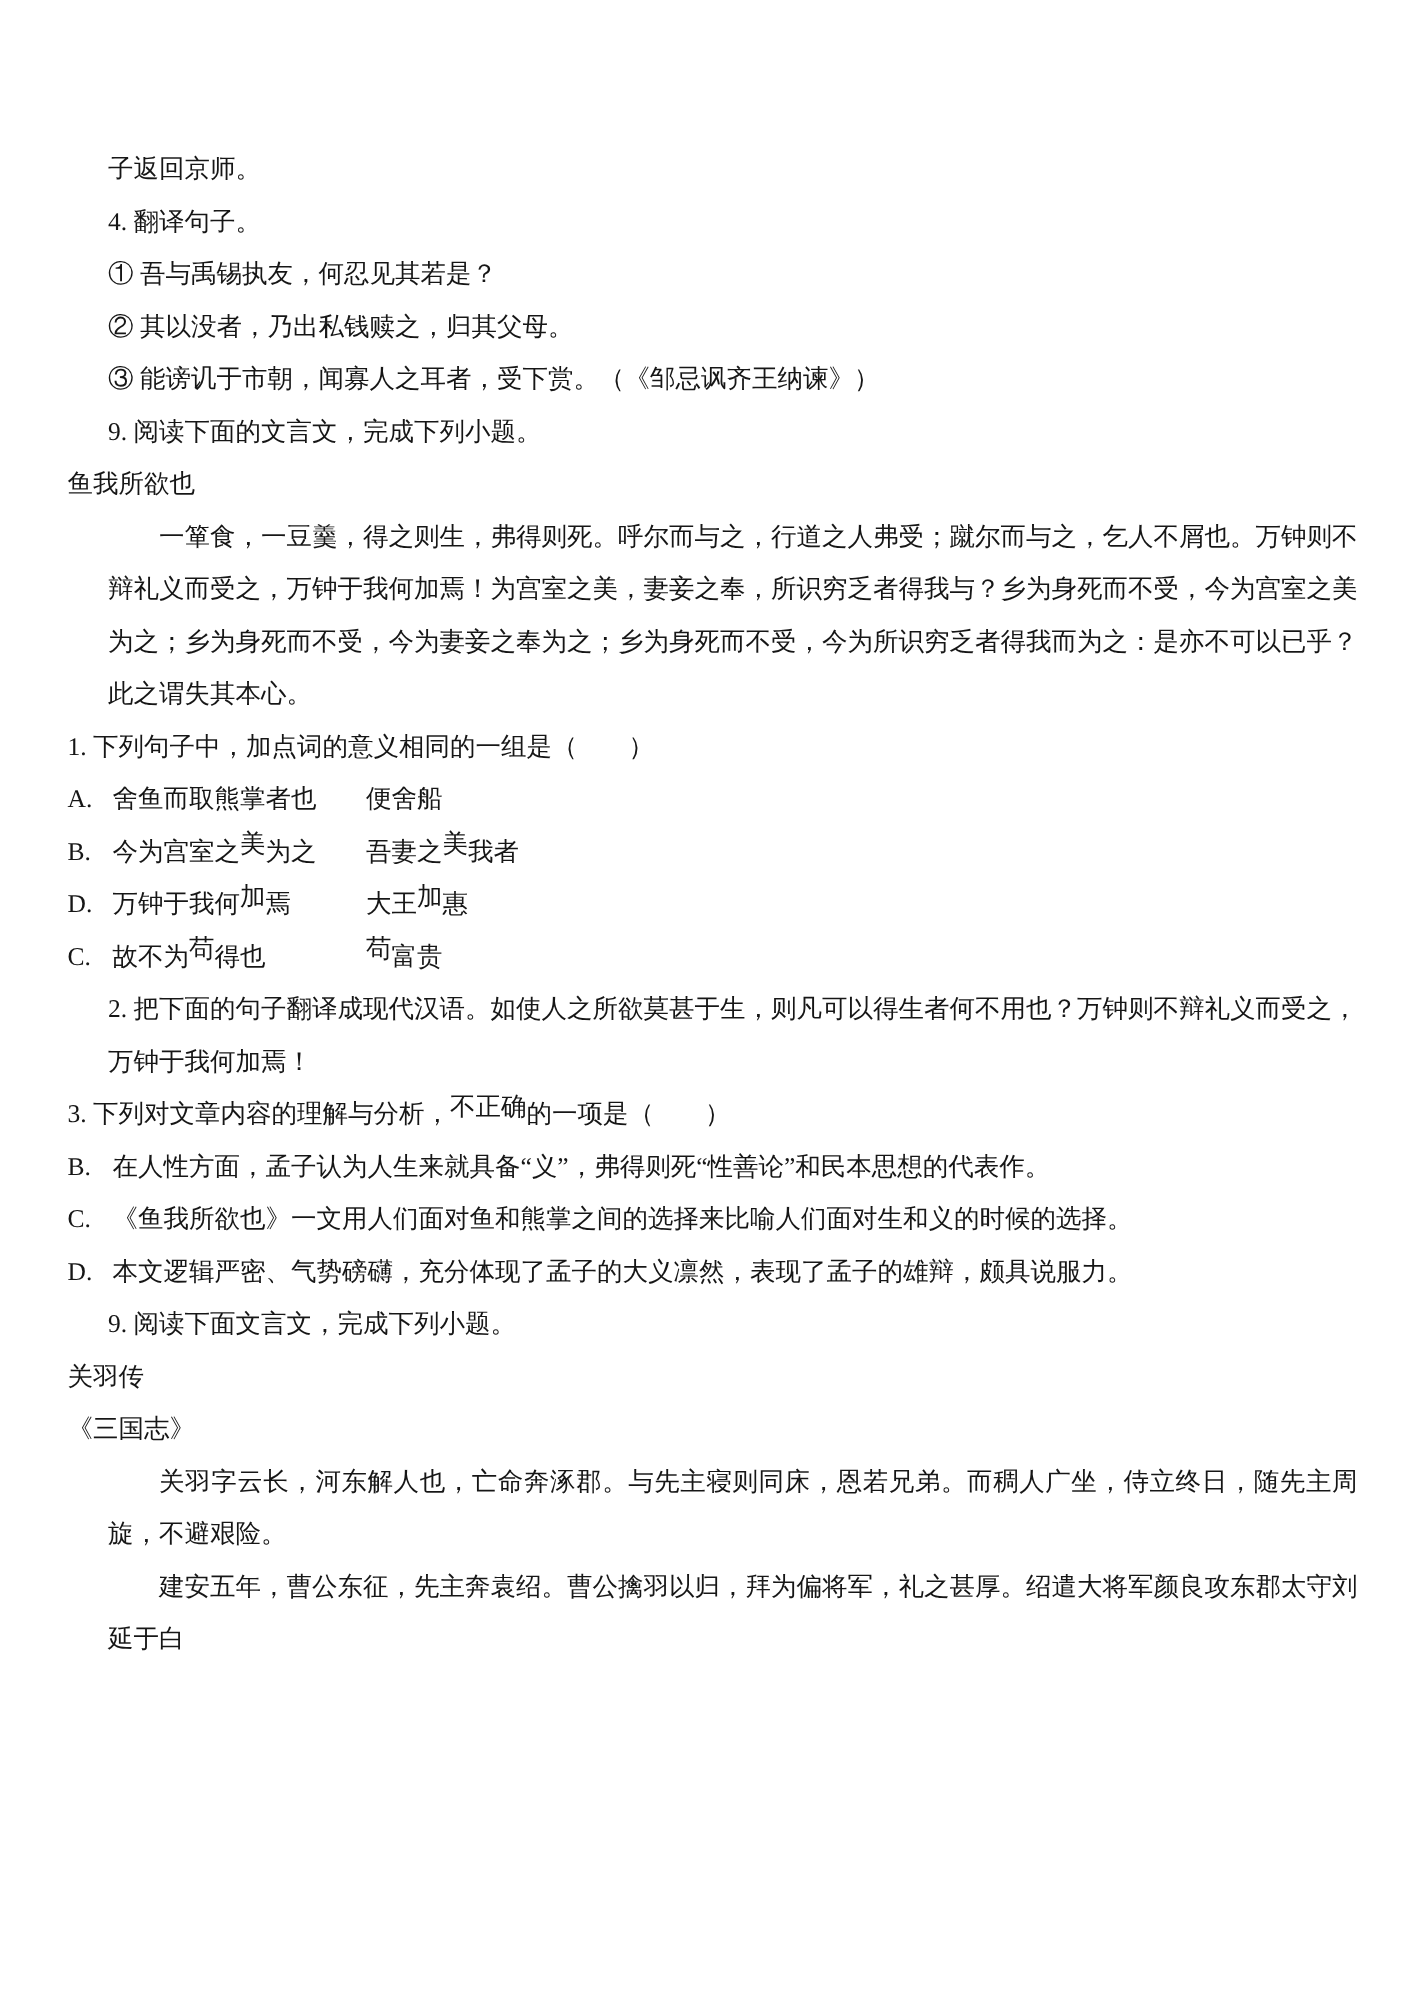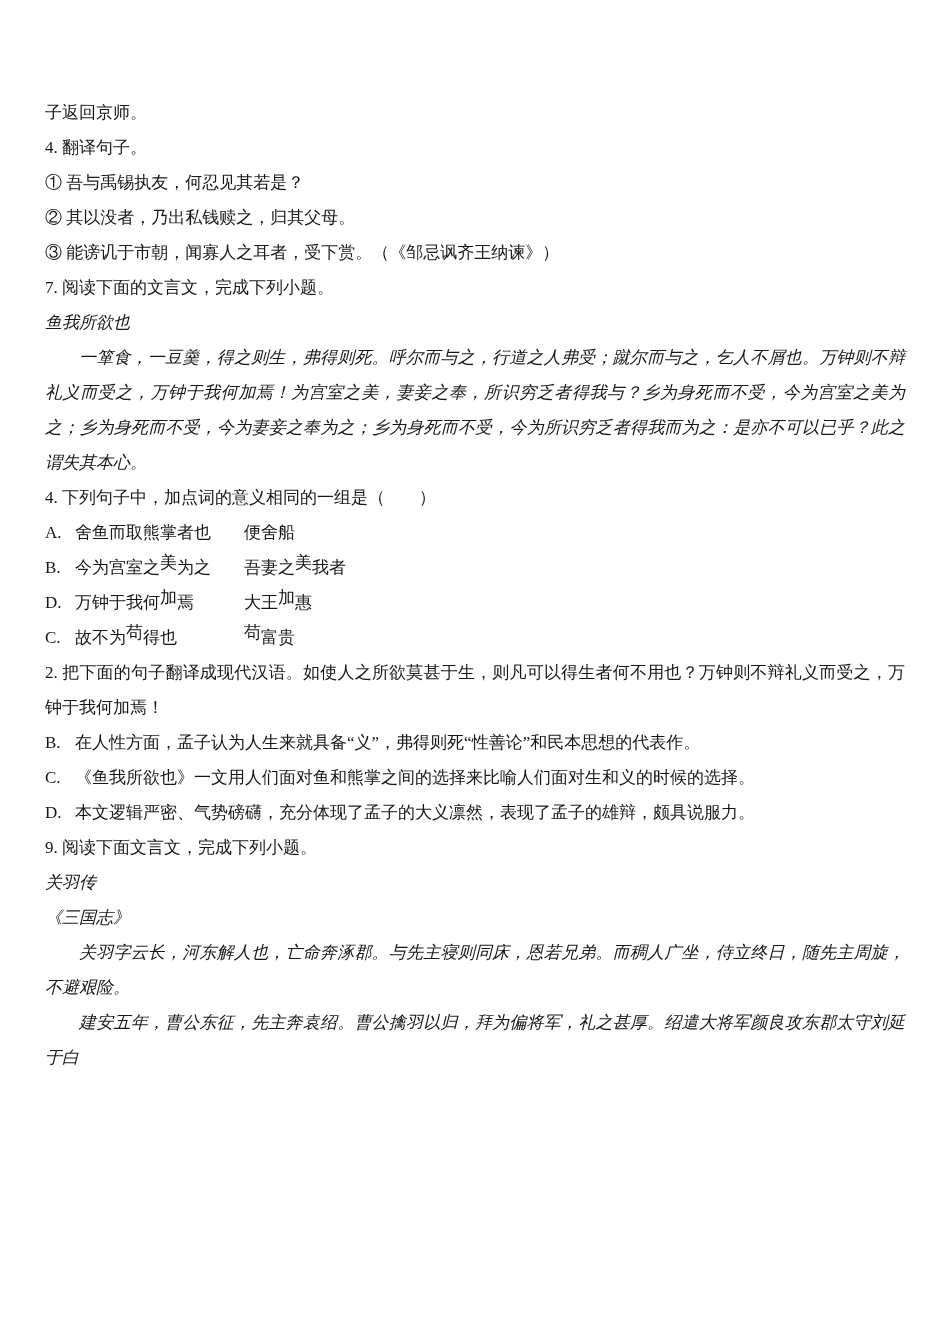--- a/index.html
+++ b/index.html
@@ -10,61 +10,62 @@
     font-family:"Liberation Serif","DejaVu Serif",serif;
     font-size:17px;
     overflow:hidden;
   }
   .page{
     box-sizing:border-box;
     width:950px;height:1344px;
     padding:95px 45px 0 45px;
   }
   p{margin:0;line-height:35px;}
-  .para{text-align:justify;}
+  .para{text-align:justify;margin-left:27px;}
   .indent{text-indent:2em;}
-  .kai{font-style:italic;}
+  .kai{}
   .em-raise{position:relative;top:-5px;}
   .opt .opt-label{display:inline-block;width:30px;}
   .opt-q1 .opt-left{display:inline-block;width:169px;}
 </style>
 </head>
 <body>
 
 <div class="page">
 
   <p class="para">子返回京师。</p>
 
   <p class="para">4. 翻译句子。</p>
   <p class="para">① 吾与禹锡执友，何忍见其若是？</p>
   <p class="para">② 其以没者，乃出私钱赎之，归其父母。</p>
   <p class="para">③ 能谤讥于市朝，闻寡人之耳者，受下赏。（《邹忌讽齐王纳谏》）</p>
 
-  <p class="para">7. 阅读下面的文言文，完成下列小题。</p>
+  <p class="para">9. 阅读下面的文言文，完成下列小题。</p>
 
   <p class="kai">鱼我所欲也</p>
   <p class="para indent kai">一箪食，一豆羹，得之则生，弗得则死。呼尔而与之，行道之人弗受；蹴尔而与之，乞人不屑也。万钟则不辩礼义而受之，万钟于我何加焉！为宫室之美，妻妾之奉，所识穷乏者得我与？乡为身死而不受，今为宫室之美为之；乡为身死而不受，今为妻妾之奉为之；乡为身死而不受，今为所识穷乏者得我而为之：是亦不可以已乎？此之谓失其本心。</p>
 
-  <p>4. 下列句子中，加点词的意义相同的一组是（　　）</p>
+  <p>1. 下列句子中，加点词的意义相同的一组是（　　）</p>
 
   <p class="opt opt-q1">
     <span class="opt-label">A.</span><span class="opt-left"><span>舍鱼而取熊掌者也</span><span class="em-raise"></span><span></span></span><span class="opt-right"><span>便舍船</span><span class="em-raise"></span><span></span></span>
   </p>
   <p class="opt opt-q1">
     <span class="opt-label">B.</span><span class="opt-left"><span>今为宫室之</span><span class="em-raise">美</span><span>为之</span></span><span class="opt-right"><span>吾妻之</span><span class="em-raise">美</span><span>我者</span></span>
   </p>
   <p class="opt opt-q1">
     <span class="opt-label">D.</span><span class="opt-left"><span>万钟于我何</span><span class="em-raise">加</span><span>焉</span></span><span class="opt-right"><span>大王</span><span class="em-raise">加</span><span>惠</span></span>
   </p>
   <p class="opt opt-q1">
     <span class="opt-label">C.</span><span class="opt-left"><span>故不为</span><span class="em-raise">苟</span><span>得也</span></span><span class="opt-right"><span></span><span class="em-raise">苟</span><span>富贵</span></span>
   </p>
 
   <p class="para">2. 把下面的句子翻译成现代汉语。如使人之所欲莫甚于生，则凡可以得生者何不用也？万钟则不辩礼义而受之，万钟于我何加焉！</p>
 
+  <p><span>3. 下列对文章内容的理解与分析，</span><span class="em-raise">不正确</span><span>的一项是（　　）</span></p>
 
   <p class="opt"><span class="opt-label">B.</span><span>在人性方面，孟子认为人生来就具备“义”，弗得则死“性善论”和民本思想的代表作。</span></p>
   <p class="opt"><span class="opt-label">C.</span><span>《鱼我所欲也》一文用人们面对鱼和熊掌之间的选择来比喻人们面对生和义的时候的选择。</span></p>
   <p class="opt"><span class="opt-label">D.</span><span>本文逻辑严密、气势磅礴，充分体现了孟子的大义凛然，表现了孟子的雄辩，颇具说服力。</span></p>
 
   <p class="para">9. 阅读下面文言文，完成下列小题。</p>
 
   <p class="kai">关羽传</p>
   <p class="kai">《三国志》</p>
   <p class="para indent kai">关羽字云长，河东解人也，亡命奔涿郡。与先主寝则同床，恩若兄弟。而稠人广坐，侍立终日，随先主周旋，不避艰险。</p>

